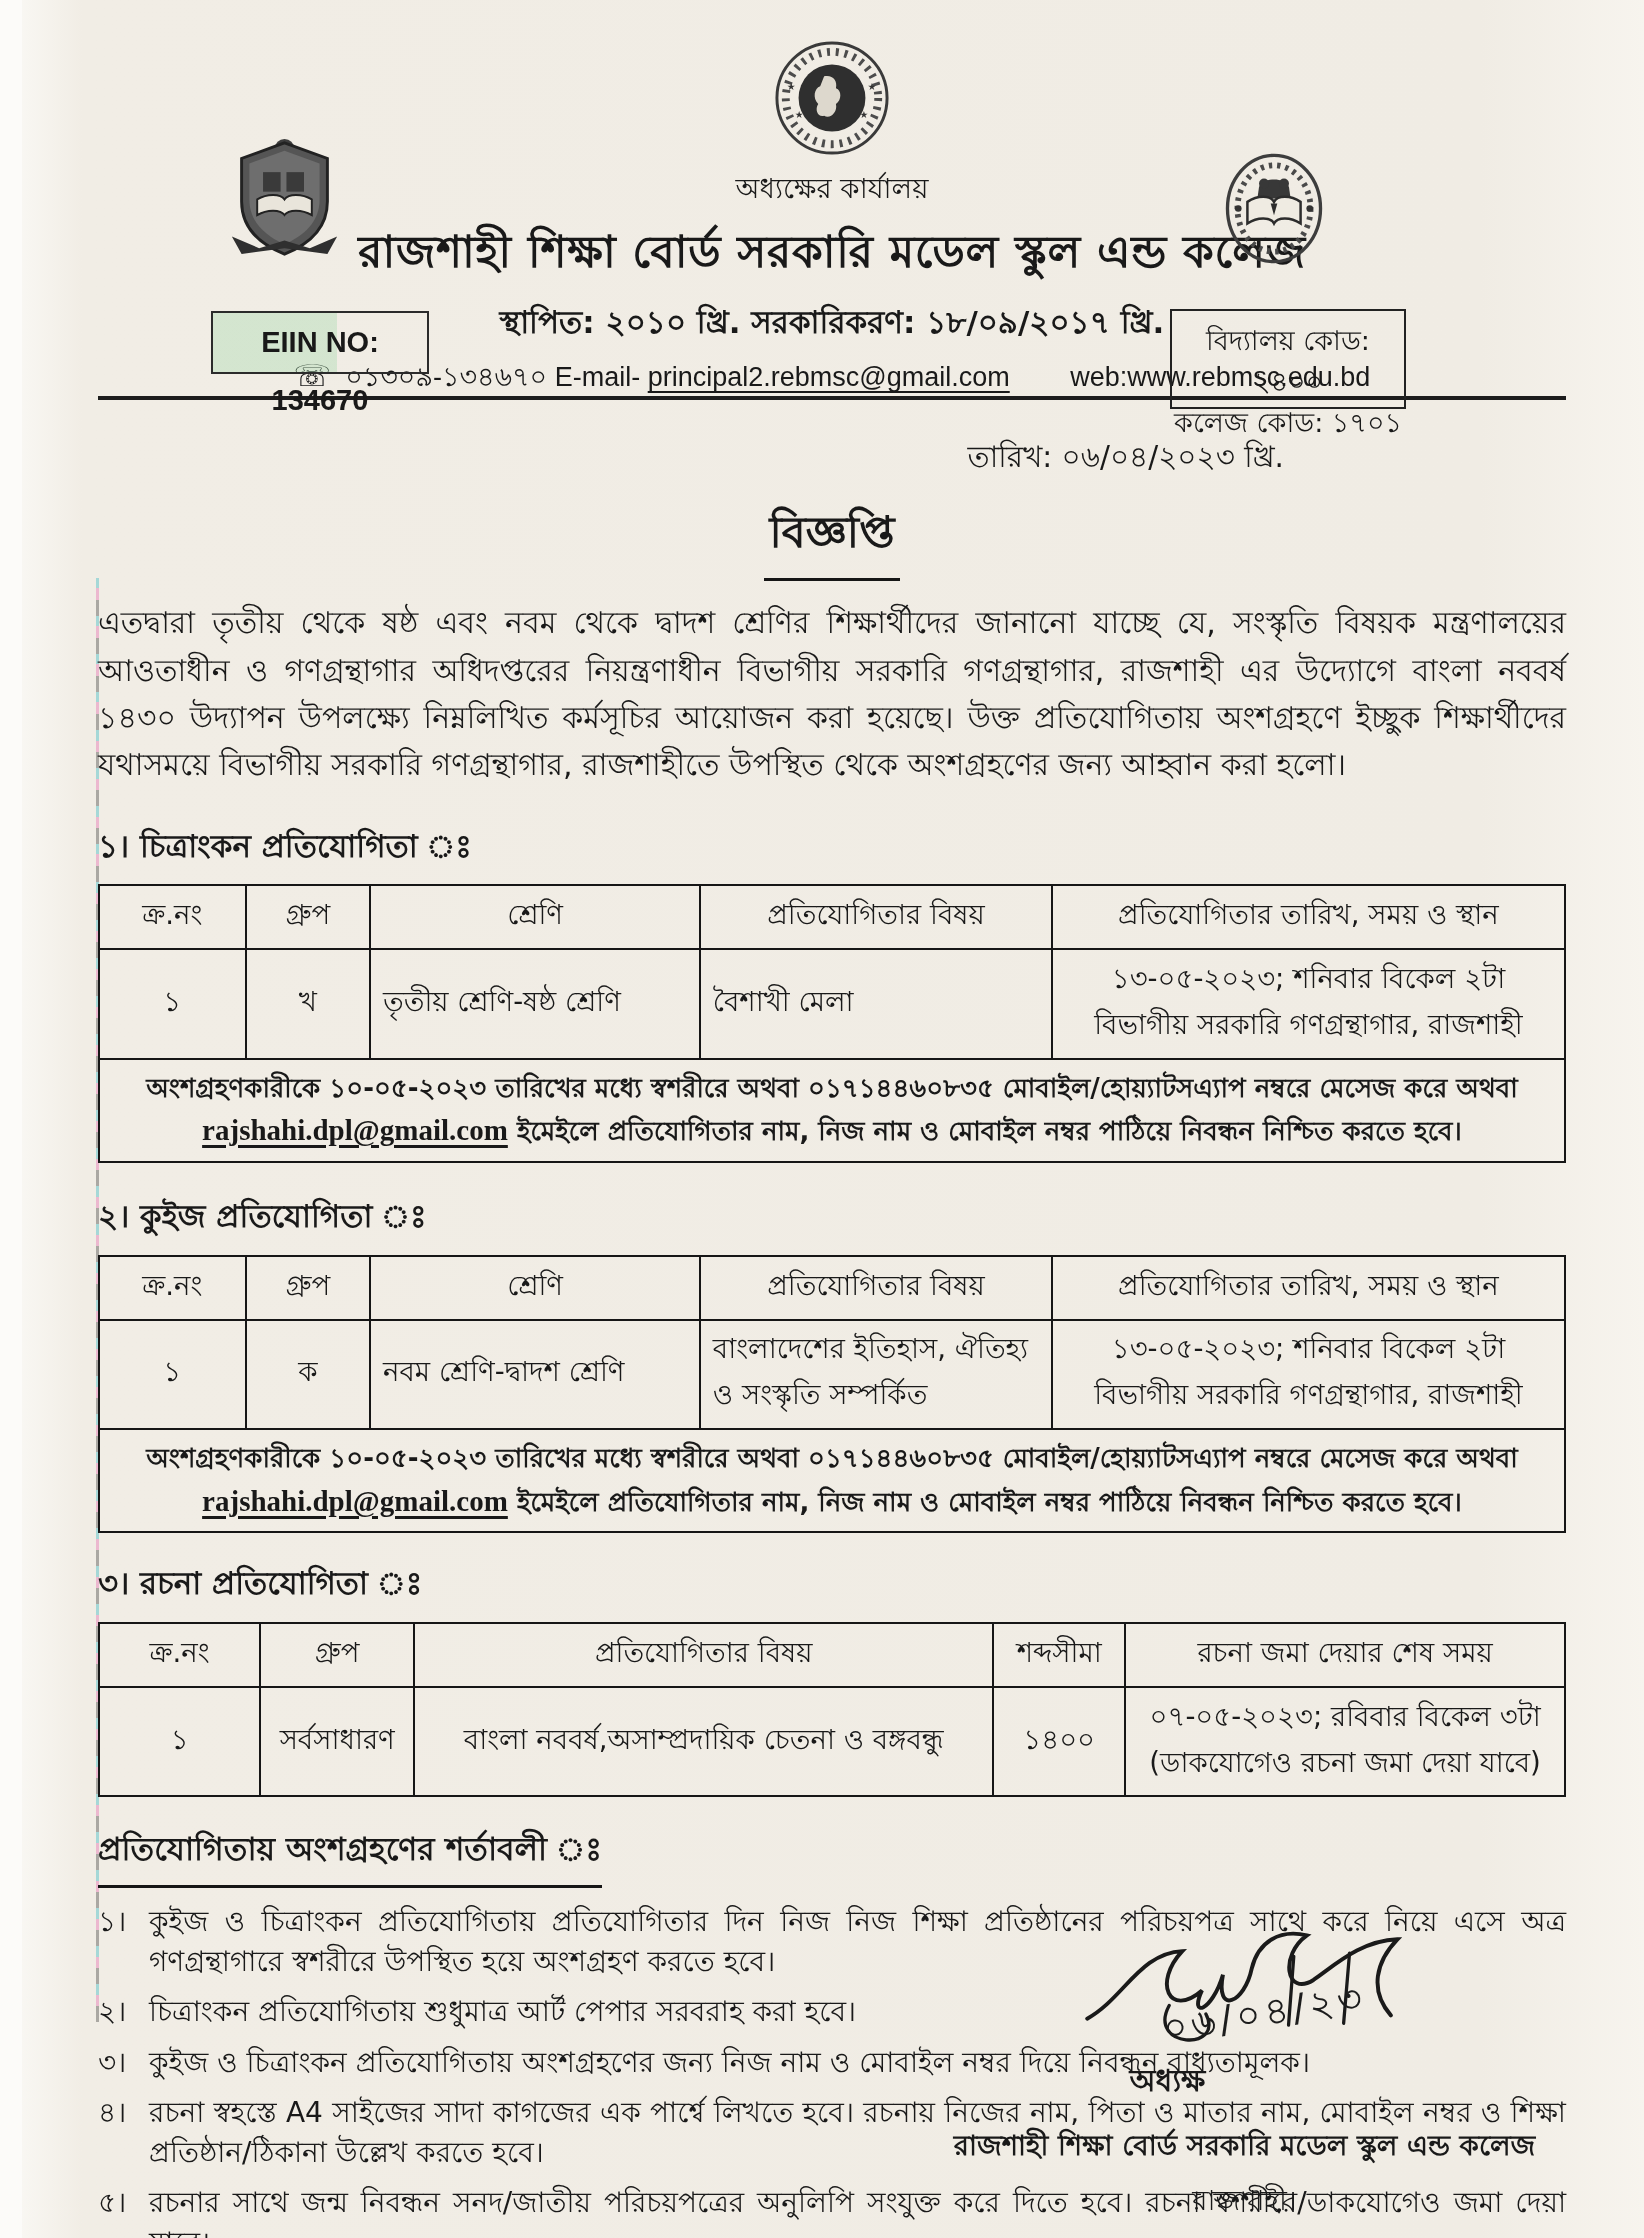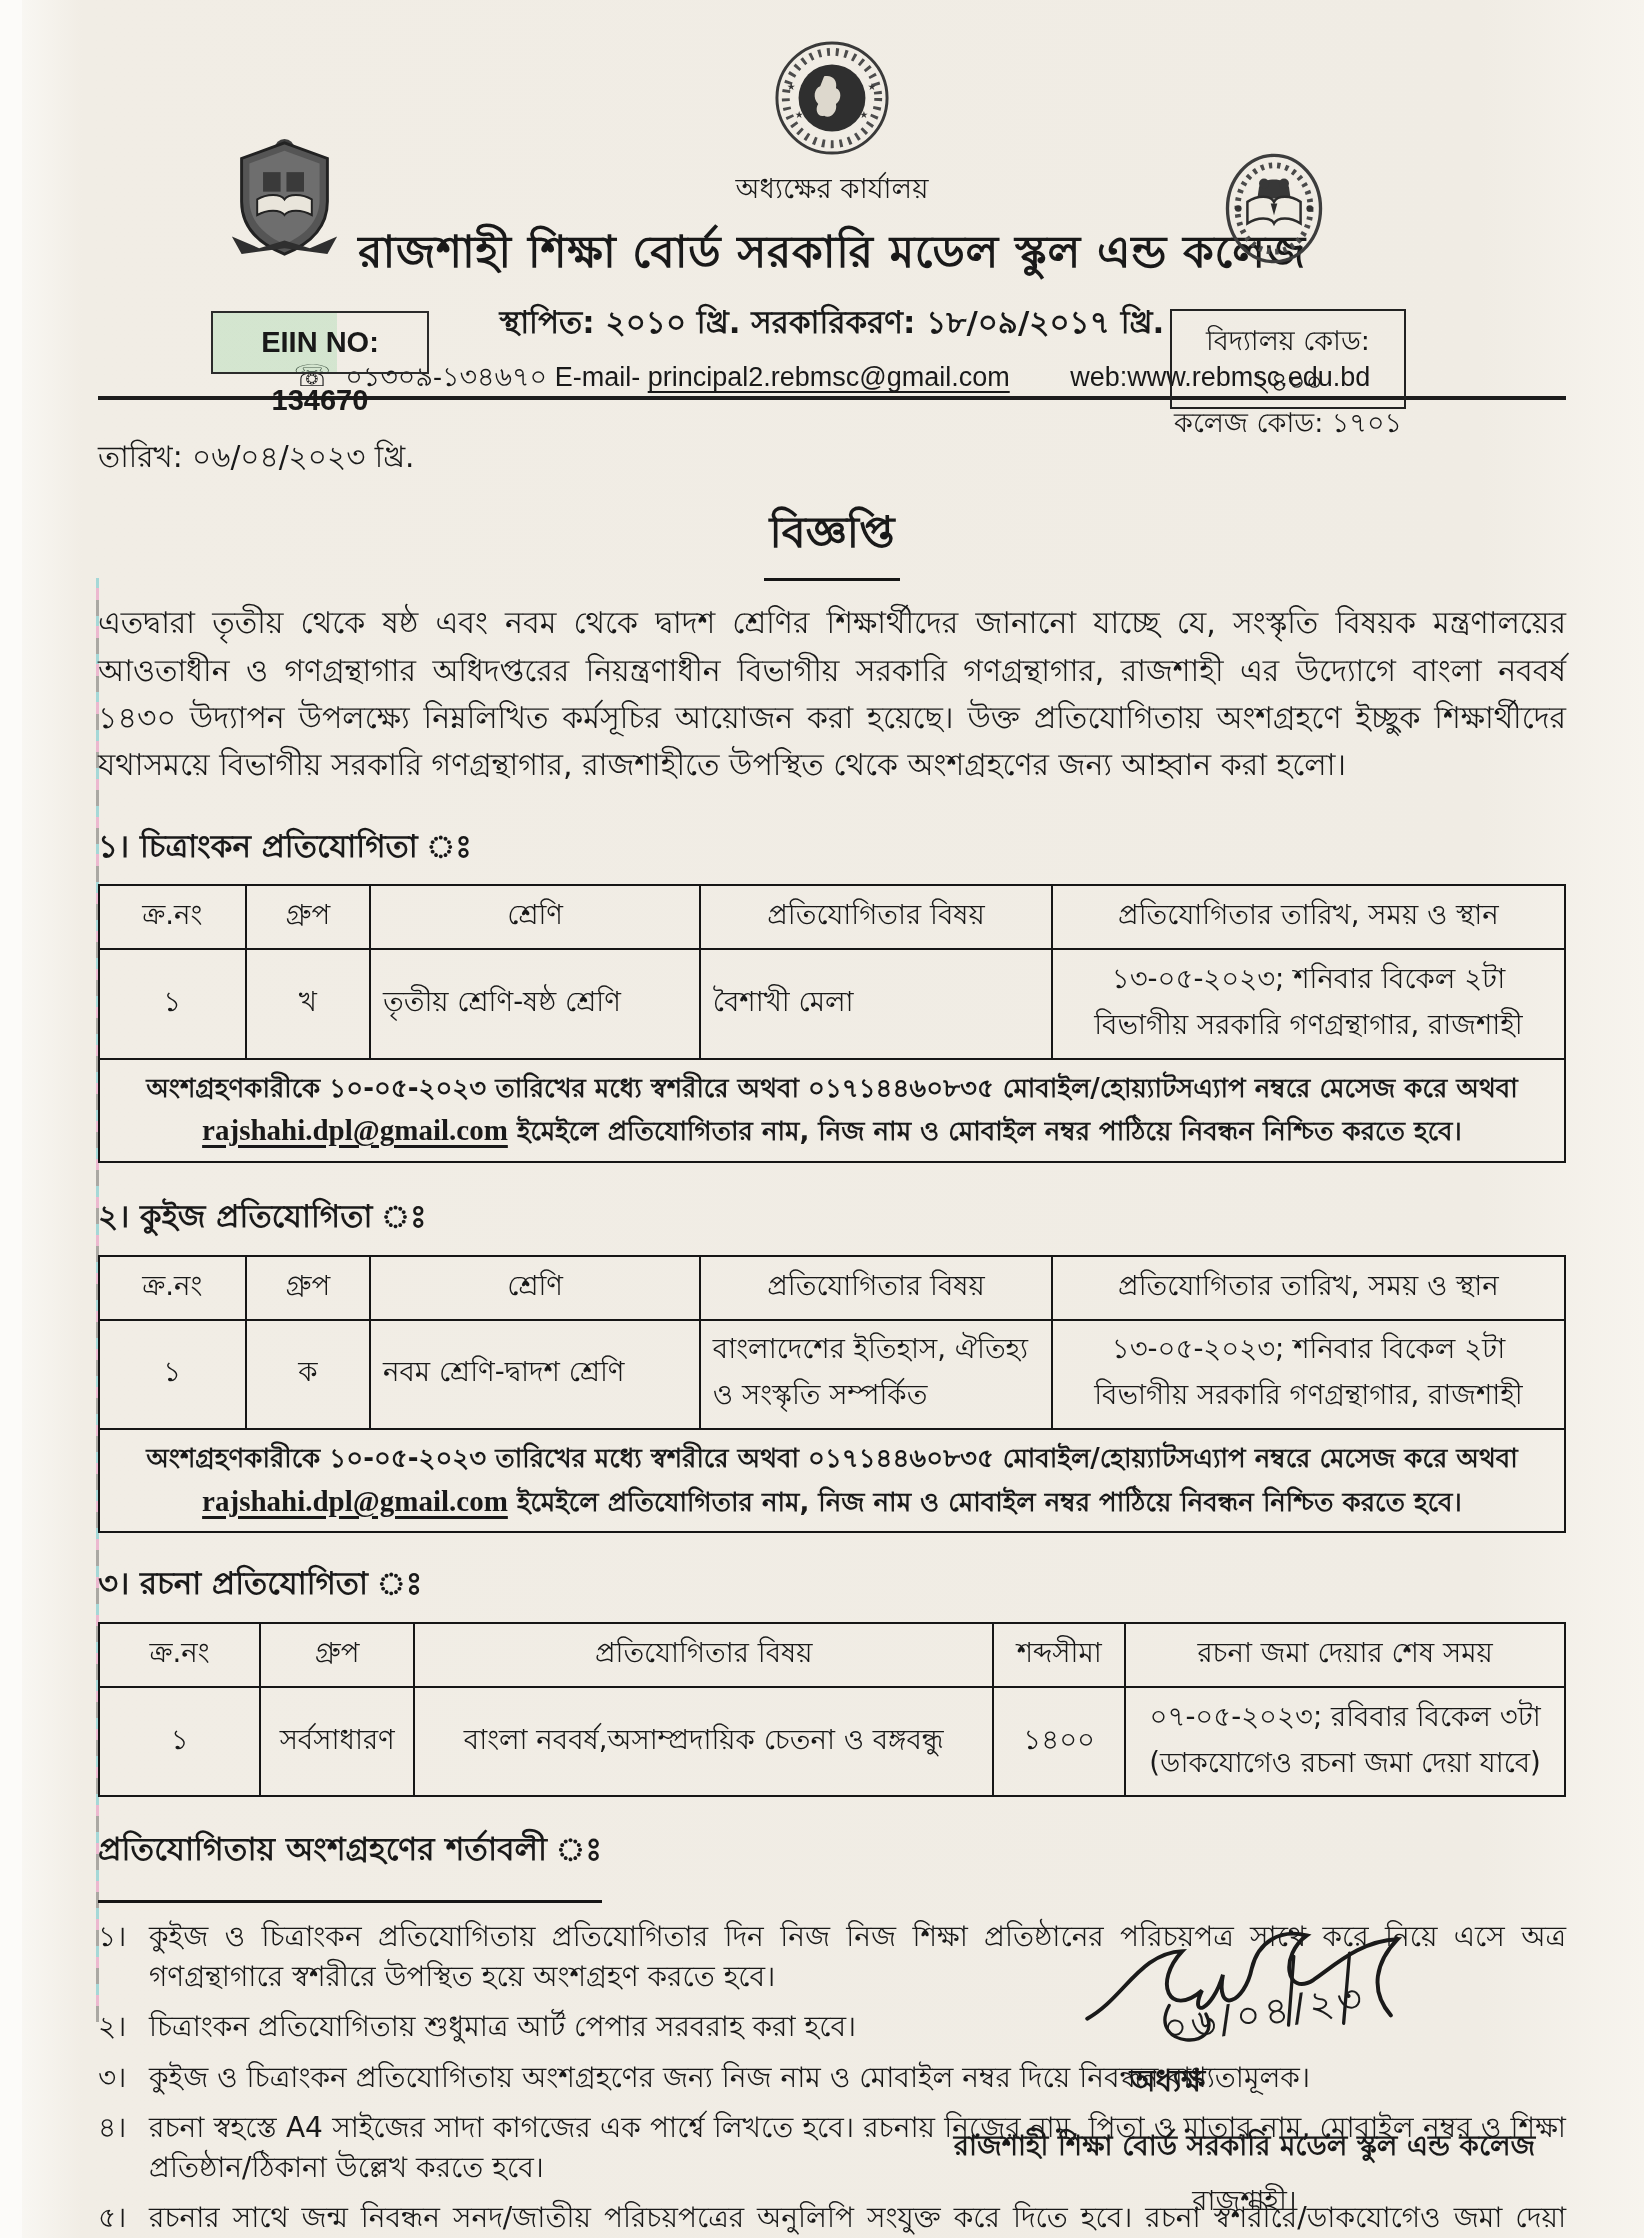--- a/index.html
+++ b/index.html
@@ -44,21 +44,21 @@
     background: linear-gradient(90deg, rgba(145,212,158,.30) 0 58%, rgba(145,212,158,0) 58%);
   }
   .codes-box {
     position:absolute; right:160px; top:309px; width:236px; height:100px;
     border:2.6px solid #222; text-align:center; font-size:27px; padding-top:9.2px; line-height:41px;
   }
 
   .rule { margin-top: 9.2px; border-top:3.3px solid #1d1d1d; border-bottom:1.3px solid #1d1d1d; height:2.6px; }
 
   
-  .date-line { margin-top: 34px; padding-right: 282px; font-size: 29.5px; }
+  .date-line { margin-top: 34px; text-align: right; padding-right: 282px; font-size: 29.5px; }
   .notice-title { margin-top: 17px; text-align: center; }
   .notice-title span {
     font-size: 43px; font-weight: bold; display:inline-block;
     border-bottom: 3.9px solid #161616; padding: 0 5.3px 6.6px 5.3px;
   }
   .intro { margin-top: 18.4px; font-size: 30px; line-height: 1.58; text-align: justify; }
 
   .sec-heading { margin-top: 33px; font-size: 31px; font-weight: bold; }
   .sec-heading.gap2 { margin-top: 29.5px; }
   .sec-heading.gap3 { margin-top: 26px; }
@@ -68,21 +68,21 @@
   table.comp th, table.comp td { border: 2px solid #161616; padding: 7.9px 11.8px; vertical-align: middle; }
   table.comp th { font-weight: normal; text-align: center; }
   table.comp th.c, table.comp td.c { text-align: center; }
   table.comp td.l { text-align: left; }
   table.comp tr.data td { height: 74px; }
   td.note-cell { text-align: center; font-weight: bold; font-size: 26px; line-height: 1.55; padding: 10.5px 6.6px; }
   td.note-cell .email { font-family:"Liberation Serif", serif; font-weight: bold; font-size: 29px;
       text-decoration: underline; text-decoration-thickness: 2.6px; text-underline-offset: 5.3px; }
 
   .terms-heading { margin-top: 27.6px; font-size: 31.5px; font-weight: bold; display: table; 
-                   border-bottom: 3.3px solid #161616; padding-bottom: 23px; }
+                   border-bottom: 3.3px solid #161616; padding-bottom: 8px; }
   .terms { margin-top: 14.4px; }
   .term { display:flex; font-size: 28px; line-height: 1.42; margin-bottom: 10.5px; }
   .term .tnum { flex: 0 0 51px; }
   .term .ttext { flex: 1; text-align: justify; }
 
   
   .sig-block { position:absolute; left:913px; top:1917px; width:663px; text-align:center; }
   .sig-wrap { position:relative; width:368px; height:141px; margin-left:164px; }
   .sig-date { position:absolute; left:85px; top:66px; font-size:38px; transform:rotate(-9deg);
               letter-spacing:3.9px; color:#1c1c1c; }

